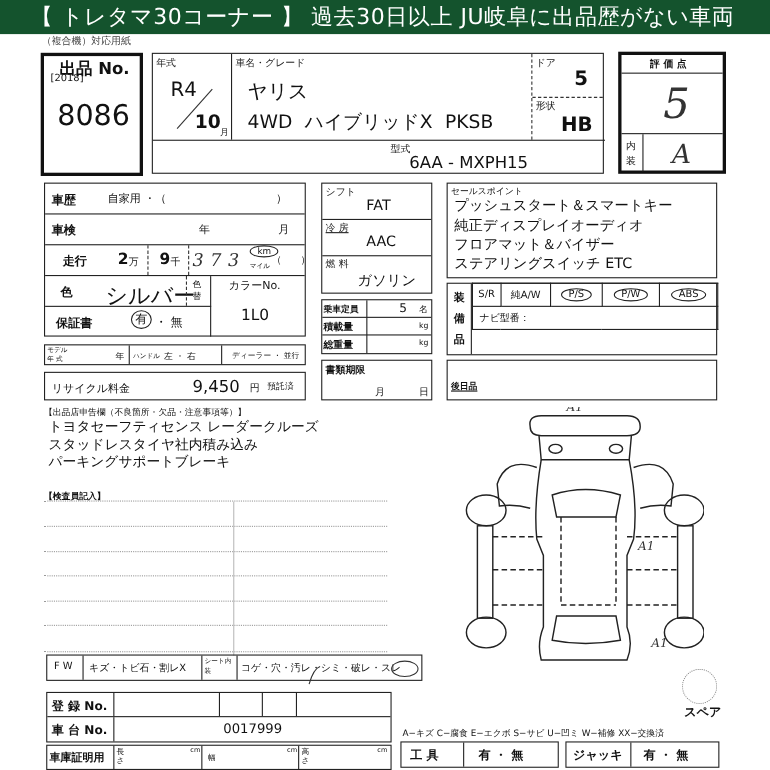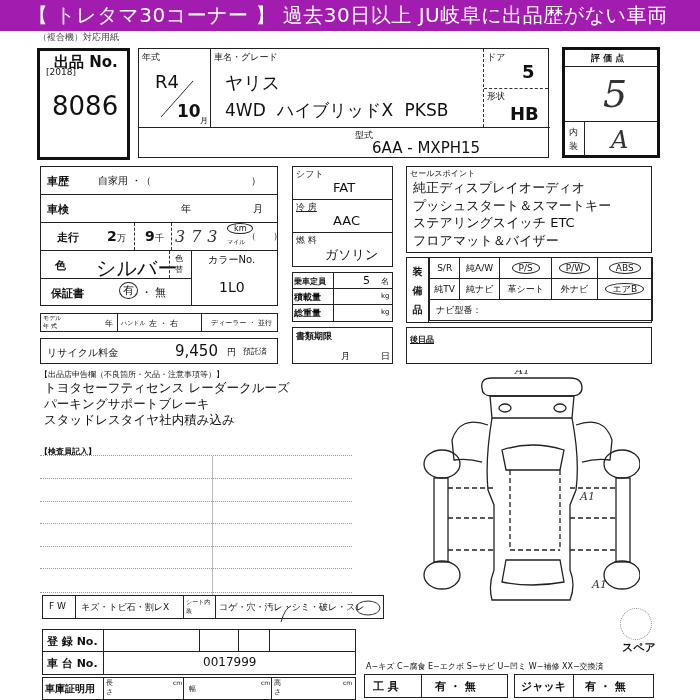--- a/index.html
+++ b/index.html
@@ -1,19 +1,19 @@
 <!DOCTYPE html>
 <html><head>
 <meta charset="utf-8">
 <style>
   * { box-sizing: border-box; margin: 0; padding: 0; }
   html, body { width: 700px; height: 700px; background: #ffffff; overflow: hidden; }
   body { font-family: "DejaVu Sans", sans-serif; color: #111; position: relative; }
   .abs { position: absolute; }
-  .banner { left: 0; top: 0; width: 700px; height: 31px; background: #a21caf; color: #fff;
+  .banner { left: 0; top: 0; width: 700px; height: 31px; background: #14532d; color: #fff;
     font-size: 20px; line-height: 31px; padding-left: 28px; white-space: nowrap; letter-spacing: 0.5px; }
   .subnote { left: 38px; top: 31px; font-size: 9px; color: #444; }
   .box { border: 1.3px solid #222; }
   .thick { border: 3px solid #111; }
   .lbl { font-size: 9px; position: absolute; color: #222; }
   .dashed-v { border-left: 1.5px dashed #333; }
   .dashed-h { border-top: 1.5px dashed #333; }
   .dotline { position: absolute; left: 40px; width: 312px; border-top: 1px dotted #999; }
   .circle { border: 1.3px solid #222; border-radius: 50%; padding: 0 6px; }
   .hand { font-family: "DejaVu Serif", serif; font-style: italic; color: #333; }
@@ -175,65 +175,58 @@
 
 <div class="abs box" style="left:292px;top:327px;width:101px;height:37px;">
   <span class="abs" style="left:3px;top:2px;font-size:9px;font-weight:bold;">書類期限</span>
   <span class="abs" style="left:48px;top:22px;font-size:9px;">月</span>
   <span class="abs" style="left:88px;top:22px;font-size:9px;">日</span>
 </div>
 
 <div class="abs box" style="left:406px;top:166px;width:246px;height:87px;">
   <span class="abs" style="left:3px;top:1px;font-size:8px;">セールスポイント</span>
   <div class="abs" style="left:6px;top:12px;font-size:13px;line-height:17.5px;white-space:nowrap;">
+    <div>プッシュスタート＆スマートキー</div>
     <div>純正ディスプレイオーディオ</div>
-    <div>プッシュスタート＆スマートキー</div>
+    <div>フロアマット＆バイザー</div>
     <div>ステアリングスイッチ ETC</div>
-    <div>フロアマット＆バイザー</div>
   </div>
 </div>
 
 <div class="abs box" style="left:406px;top:257px;width:246px;height:66px;">
   <div class="abs" style="left:0;top:0;width:22px;height:64px;border-right:1.2px solid #222;font-size:10px;font-weight:bold;text-align:center;line-height:19px;padding-top:4px;">
     <div>装</div>
     <div>備</div>
     <div>品</div>
   </div>
   <table class="abs eq" style="left:22px;top:-1px;width:224px;">
     <tbody>
         <tr>
       <td><span>S/R</span></td>
       <td><span>純A/W</span></td>
       <td><span class="circle">P/S</span></td>
       <td><span class="circle">P/W</span></td>
       <td><span class="circle">ABS</span></td>
     </tr>
     <tr>
-      <td><span>純TV</span></td>
-      <td><span>純ナビ</span></td>
-      <td><span>革シート</span></td>
-      <td><span>外ナビ</span></td>
-      <td><span class="circle">エアB</span></td>
-    </tr>
-    <tr>
       <td colspan="5" style="text-align:left;padding-left:6px;"><span>ナビ型番：</span></td>
     </tr>
   </tbody>
     </table>
 </div>
 
 <div class="abs box" style="left:406px;top:327px;width:246px;height:37px;">
-  <span class="abs" style="left:3px;top:6px;font-size:8px;font-weight:bold;text-decoration:underline;">後日品</span>
+  <span class="abs" style="left:3px;top:18px;font-size:8px;font-weight:bold;text-decoration:underline;">後日品</span>
 </div>
 
 <span class="abs" style="left:40px;top:369px;font-size:8px;">【出品店申告欄（不良箇所・欠品・注意事項等）】</span>
 <div class="abs" style="left:44px;top:380px;font-size:12.5px;line-height:16px;white-space:nowrap;">
   <div>トヨタセーフティセンス レーダークルーズ</div>
+  <div>スタッドレスタイヤ社内積み込み</div>
   <div>パーキングサポートブレーキ</div>
-  <div>スタッドレスタイヤ社内積み込み</div>
 </div>
 
 <span class="abs" style="left:40px;top:446px;font-size:8px;font-weight:bold;">【検査員記入】</span>
 <div class="dotline" style="top:455px;"></div>
 <div class="dotline" style="top:478px;"></div>
 <div class="dotline" style="top:501px;"></div>
 <div class="dotline" style="top:523px;"></div>
 <div class="dotline" style="top:546px;"></div>
 <div class="dotline" style="top:568px;"></div>
 <div class="dotline" style="top:592px;"></div>

